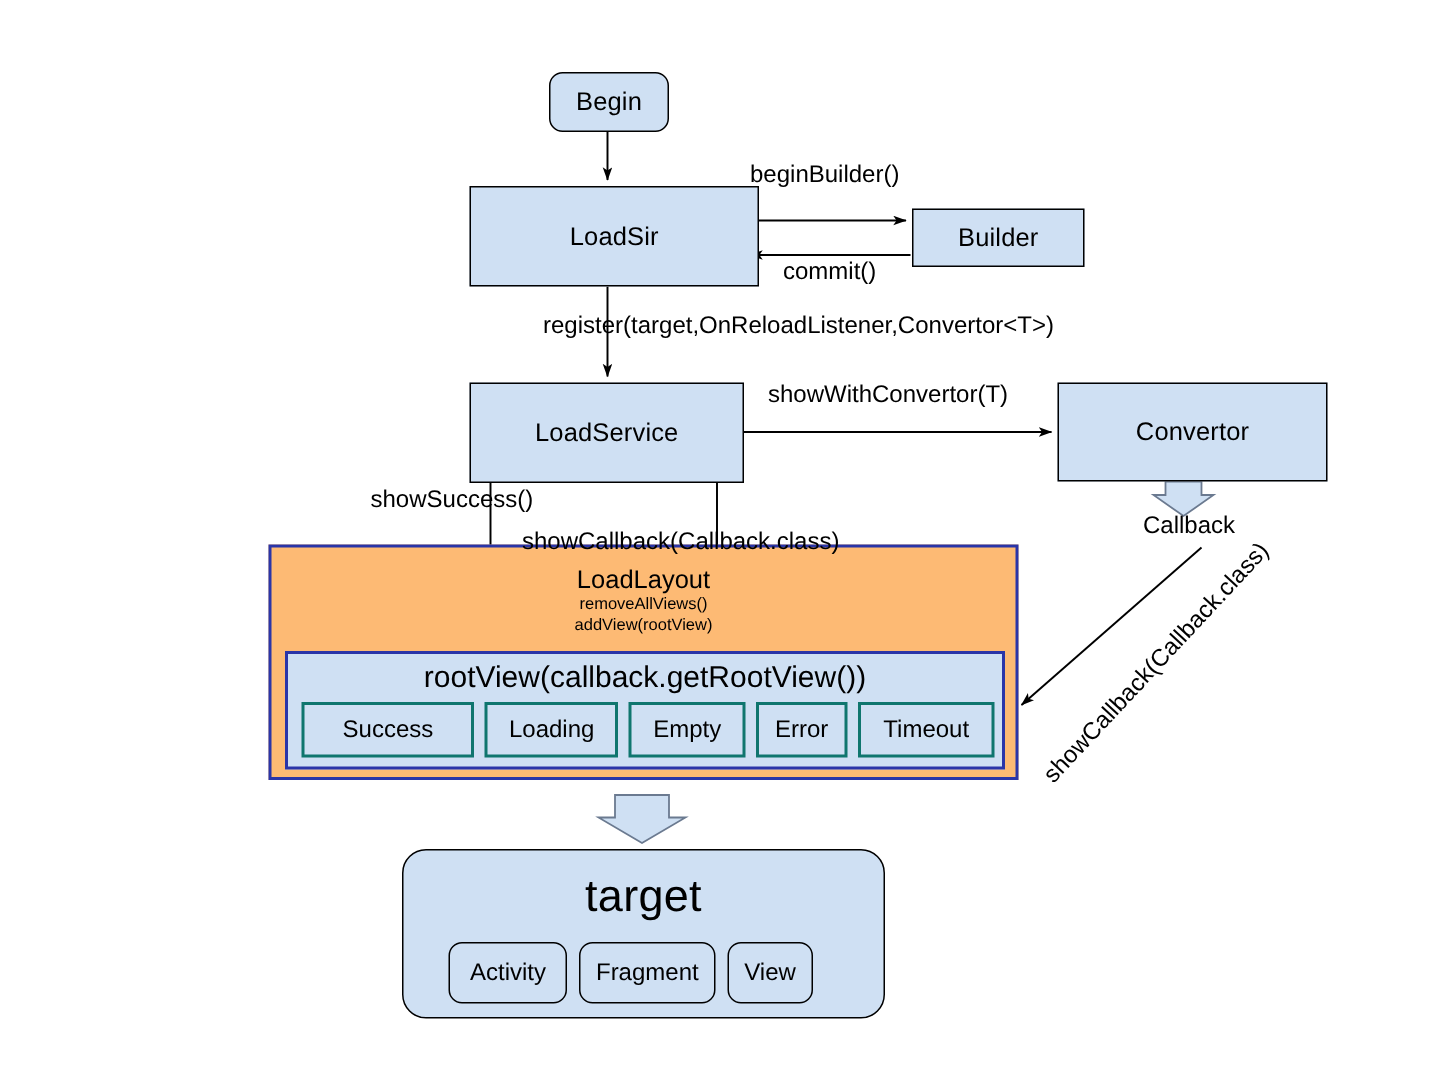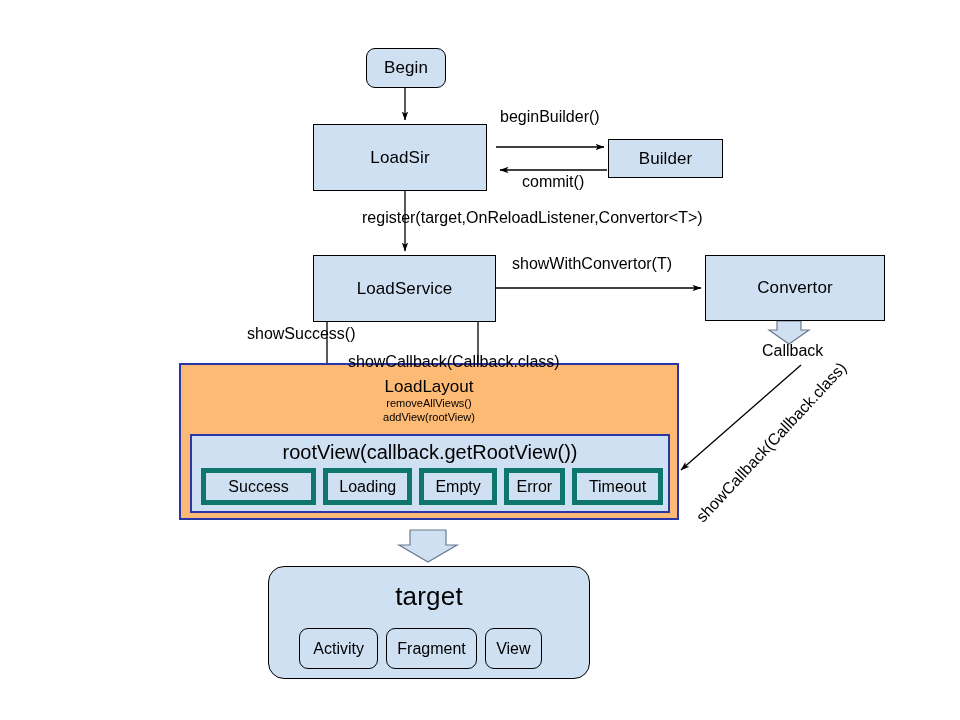--- a/index.html
+++ b/index.html
@@ -43,21 +43,21 @@
     border-radius: 9px;
   }
   .node-label {
     font-size: 17px;
     line-height: 1.15;
     letter-spacing: 0.1px;
   }
 
   
   #node-begin      { left: 366px; top: 48px;  width: 80px;  height: 40px; }
-  #node-loadsir    { left: 313px; top: 124px; width: 174px; height: 67px; }
+  #node-loadsir    { left: 313px; top: 124px; width: 193px; height: 67px; }
   #node-builder    { left: 608px; top: 139px; width: 115px; height: 39px; }
   #node-loadservice{ left: 313px; top: 255px; width: 183px; height: 67px; }
   #node-convertor  { left: 705px; top: 255px; width: 180px; height: 66px; }
 
   #node-loadlayout {
     left: 179px; top: 363px; width: 500px; height: 157px;
     display: block;
     border: 2px solid #2a35a8;
     background: #fdba74;
   }
@@ -88,42 +88,42 @@
     left: 9px;
     top: 32px;
     width: 462px;
     display: flex;
     gap: 7px;
   }
   .state-chip {
     box-sizing: border-box;
     height: 37px;
     background: #cfe0f3;
-    border: 5px solid #0f766e;
+    border: 2px solid #0f766e;
     display: flex;
     align-items: center;
     justify-content: center;
     font-size: 16px;
   }
   .state-chip.w-success { width: 119px; }
   .state-chip.w-loading { width: 92px; }
   .state-chip.w-empty   { width: 80px; }
   .state-chip.w-error   { width: 63px; }
   .state-chip.w-timeout { width: 94px; }
 
   #node-target {
     left: 268px; top: 566px; width: 322px; height: 113px;
     display: block;
     border-radius: 16px;
     border: 1px solid #000000;
     background: #cfe0f3;
   }
   #target-title {
     text-align: center;
-    font-size: 26px;
+    font-size: 30px;
     margin-top: 14px;
     letter-spacing: 0.2px;
   }
   #target-row {
     position: absolute;
     left: 30px;
     top: 61px;
     width: 243px;
     display: flex;
     gap: 8px;

